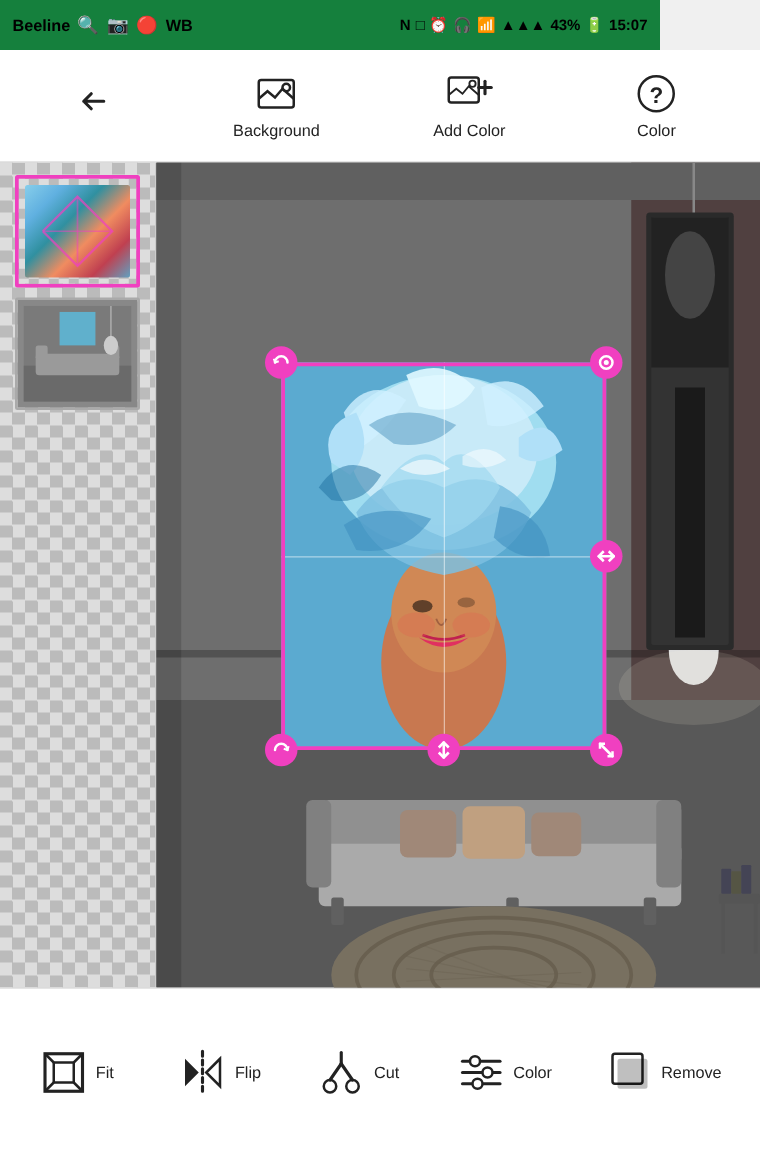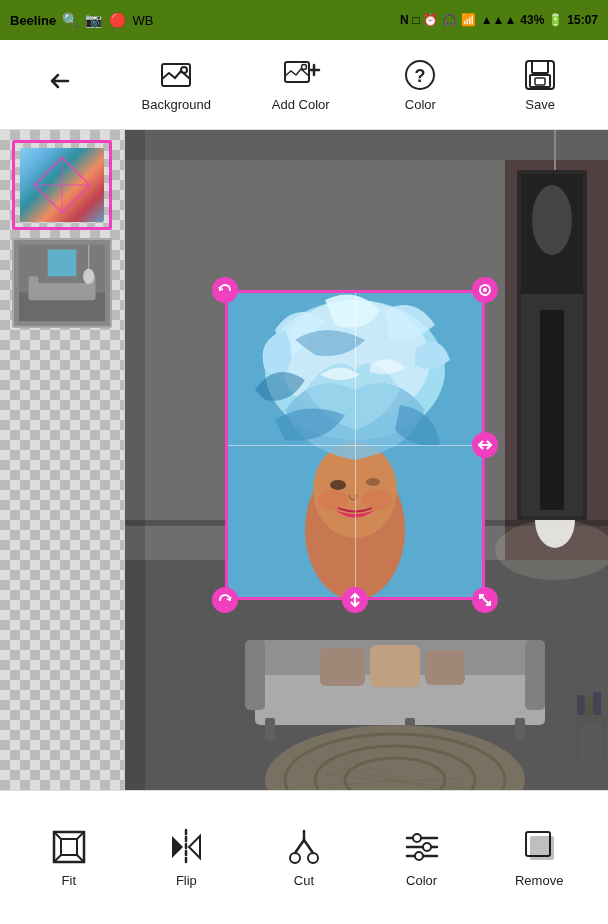--- a/index.html
+++ b/index.html
@@ -7,23 +7,23 @@
       width: 608px;
       height: 924px;
       background: #f0f0f0;
       font-family: Arial, sans-serif;
       overflow: hidden;
       position: relative;
     }
 
     
     #status-bar {
-      width: 608px;
+      width: 528px;
       height: 40px;
-      background: #4d7c0f;
+      background: #15803d;
       display: flex;
       align-items: center;
       justify-content: space-between;
       padding: 12px 10px;
       font-size: 13px;
       font-weight: bold;
       z-index: 100;
     }
     #status-bar .left { display: flex; align-items: center; gap: 6px; }
     #status-bar .right { display: flex; align-items: center; gap: 4px; font-size: 12px; }
@@ -166,21 +166,21 @@
       height: 134px;
       background: #fff;
       border-top: 1px solid #ddd;
       display: flex;
       align-items: center;
       justify-content: space-around;
       padding: 0 10px;
     }
     .bottom-btn {
       display: flex;
-      flex-direction: column;
+      flex-direction: row;
       align-items: center;
       gap: 6px;
       font-size: 13px;
       color: #222;
       cursor: pointer;
       min-width: 70px;
     }
     .bottom-btn .icon-wrap {
       width: 40px;
       height: 40px;
@@ -237,21 +237,21 @@
   </style>
 </head>
 <body>
 
 <div id="status-bar">
   <div class="left">
     <span>Beeline</span>
     <span style="font-size:14px;">🔍</span>
     <span style="font-size:14px;">📷</span>
     <span style="font-size:14px;">🔴</span>
-    <span style="font-size:13px; font-weight:normal;">WB</span>
+    <span style="font-size:13px; font-weight:bold;">WB</span>
   </div>
   <div class="right">
     <span>N</span>
     <span>□</span>
     <span>⏰</span>
     <span>🎧</span>
     <span>📶</span>
     <span>▲▲▲</span>
     <span>43%</span>
     <span>🔋</span>
@@ -293,31 +293,20 @@
   <div class="toolbar-btn">
     <div class="icon-wrap">
       <svg width="36" height="36" viewBox="0 0 36 36">
         <circle cx="18" cy="18" r="14" fill="none" stroke="#222" stroke-width="2"></circle>
         <text x="18" y="25" text-anchor="middle" font-size="18" font-weight="bold" fill="#222">?</text>
       </svg>
     </div>
     <span>Color</span>
   </div>
 
-  <div class="toolbar-btn">
-    <div class="icon-wrap">
-      <svg width="36" height="36" viewBox="0 0 36 36">
-        <rect x="4" y="4" width="28" height="28" rx="3" fill="none" stroke="#222" stroke-width="2"></rect>
-        <rect x="10" y="4" width="16" height="12" rx="1" fill="none" stroke="#222" stroke-width="2"></rect>
-        <rect x="8" y="18" width="20" height="12" rx="1" fill="none" stroke="#222" stroke-width="2"></rect>
-        <rect x="13" y="21" width="10" height="7" rx="1" fill="#fff" stroke="#222" stroke-width="1.5"></rect>
-      </svg>
-    </div>
-    <span>Save</span>
-  </div>
 </div>
 
 <div id="main">
 
   <div id="left-panel">
 
     <div class="thumb-item active">
 
       <div class="checker"></div>
 

